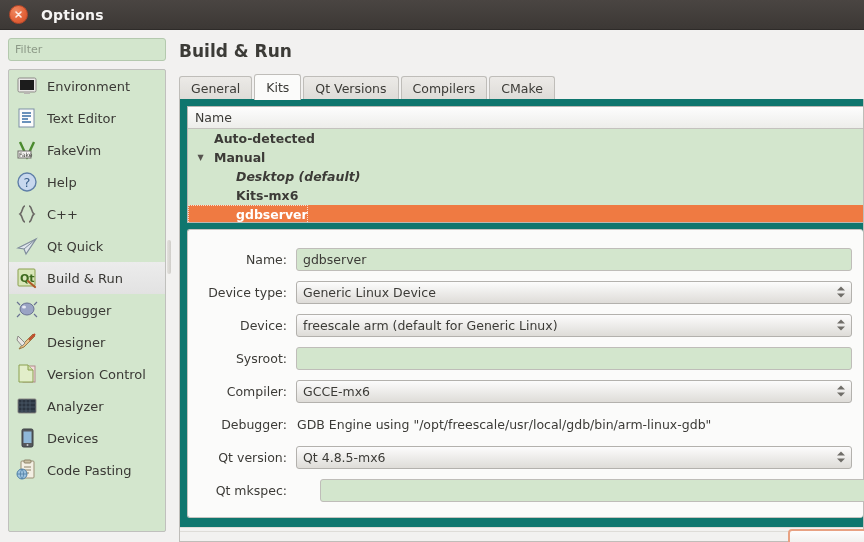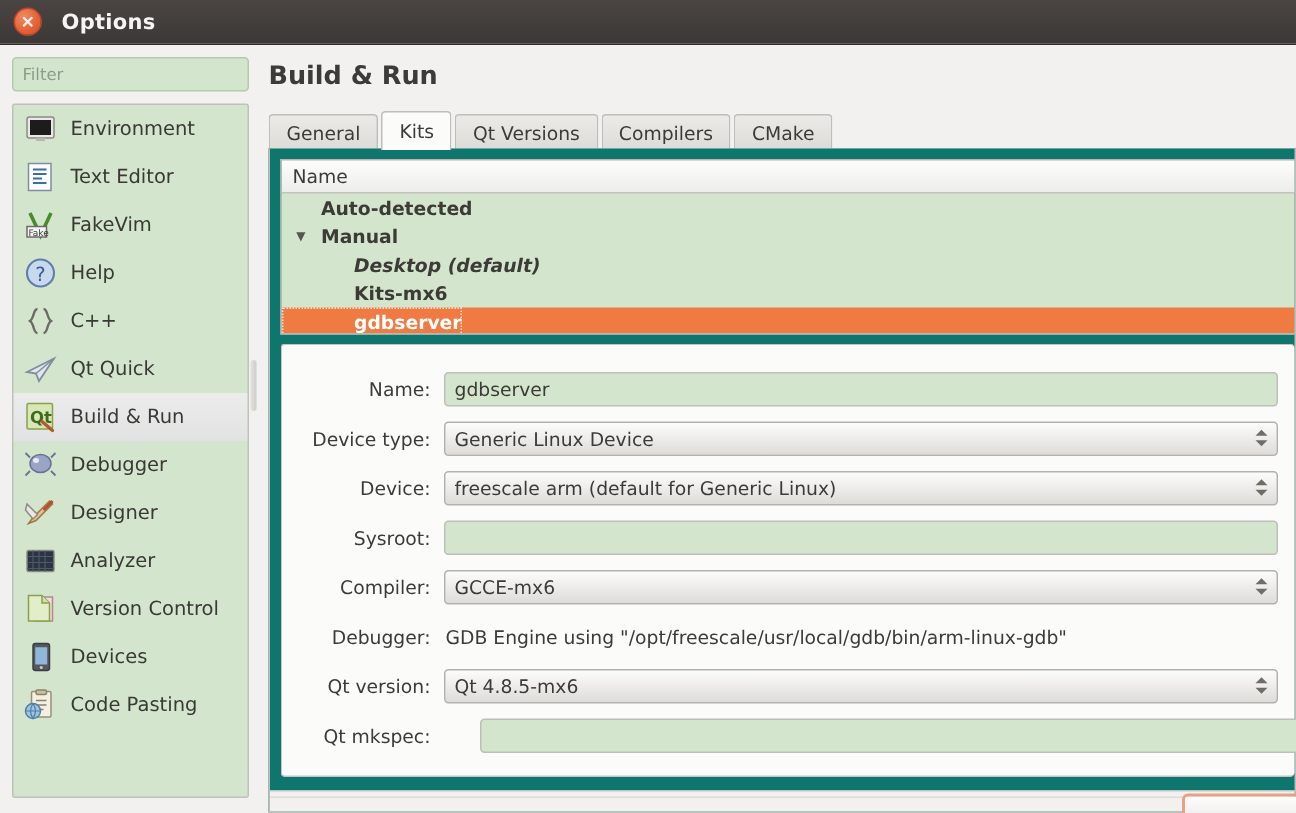--- a/index.html
+++ b/index.html
@@ -415,35 +415,35 @@
               <path d="M3 18 L8 16 L19 5 L17 3 L6 14 Z" fill="#e6c08a" stroke="#9a7a46"></path>
               <path d="M2 5 L9 12 L6 15 L1 9 Z" fill="#e9e7e3" stroke="#8d8b87"></path>
               <path d="M13 9 L19 3" stroke="#c0492b" stroke-width="2"></path>
             </svg>
           </span>
           <span class="cat-label">Designer</span>
         </div>
         <div class="cat-item">
           <span>
             <svg class="cat-icon" width="22" height="22" viewBox="0 0 22 22">
-              <rect x="2" y="4" width="18" height="14" rx="1" fill="#2b3440" stroke="#8d8b87"></rect>
-              <path d="M6 4v14M10 4v14M14 4v14M2 8h18M2 12h18M2 16h18" stroke="#4d5a6b" stroke-width=".8"></path>
-            </svg>
-          </span>
-          <span class="cat-label">Analyzer</span>
-        </div>
-        <div class="cat-item">
-          <span>
-            <svg class="cat-icon" width="22" height="22" viewBox="0 0 22 22">
               <rect x="7" y="3" width="12" height="16" fill="#f2dede" stroke="#b08a8a"></rect>
               <path d="M3 2 h9 l5 5 v12 H3 Z" fill="#e2eec9" stroke="#8aa04f"></path>
               <path d="M12 2 v5 h5" fill="#cfe0a8" stroke="#8aa04f"></path>
             </svg>
           </span>
           <span class="cat-label">Version Control</span>
+        </div>
+        <div class="cat-item">
+          <span>
+            <svg class="cat-icon" width="22" height="22" viewBox="0 0 22 22">
+              <rect x="2" y="4" width="18" height="14" rx="1" fill="#2b3440" stroke="#8d8b87"></rect>
+              <path d="M6 4v14M10 4v14M14 4v14M2 8h18M2 12h18M2 16h18" stroke="#4d5a6b" stroke-width=".8"></path>
+            </svg>
+          </span>
+          <span class="cat-label">Analyzer</span>
         </div>
         <div class="cat-item">
           <span>
             <svg class="cat-icon" width="22" height="22" viewBox="0 0 22 22">
               <rect x="6" y="2" width="11" height="18" rx="1.6" fill="#55585c" stroke="#3b3e42"></rect>
               <rect x="7.5" y="4.5" width="8" height="11.5" fill="#8fb8d8"></rect>
               <circle cx="11.5" cy="18" r="1" fill="#c9ccd0"></circle>
             </svg>
           </span>
           <span class="cat-label">Devices</span>

